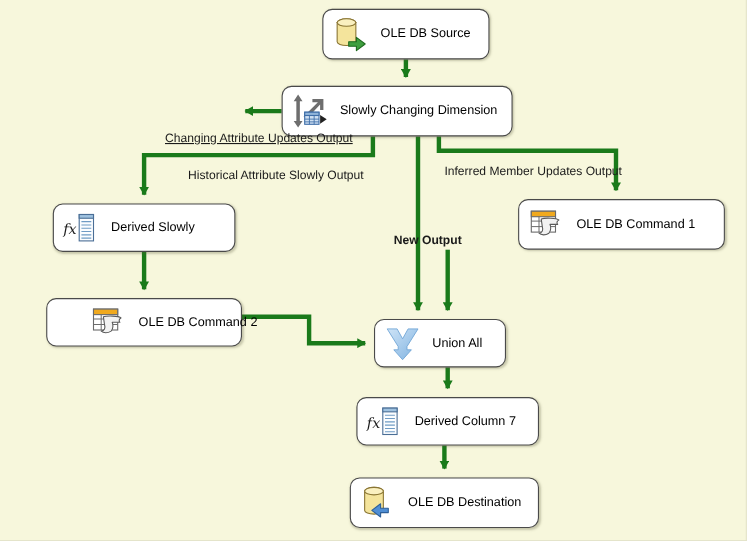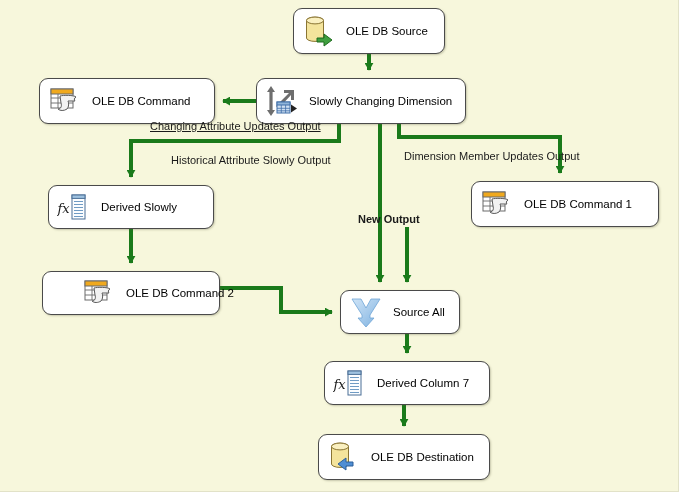--- a/index.html
+++ b/index.html
@@ -105,21 +105,21 @@
       <path d="M407,227 L407,282" marker-end="url(#ah-down)"></path>
 
       <path d="M407,334 L407,353" marker-end="url(#ah-down)"></path>
 
       <path d="M404,405 L404,426" marker-end="url(#ah-down)"></path>
     </g>
   </svg>
 
   <div class="elabel" style="left:150px; top:121px;text-decoration:underline;">Changing Attribute Updates Output</div>
   <div class="elabel" style="left:171px; top:155px;">Historical Attribute Slowly Output</div>
-  <div class="elabel" style="left:404px; top:151px;">Dimension Member Updates Output</div>
+  <div class="elabel" style="left:404px; top:151px;">Inferred Member Updates Output</div>
   <div class="elabel" style="left:358px; top:214px;font-weight:bold;">New Output</div>
 
   <div class="node" style="left:293px; top:8px; width:152px; height:46px;">
     <span class="ico">
       <svg width="34" height="34" viewBox="0 0 34 34" xmlns="http://www.w3.org/2000/svg">
         <ellipse cx="13" cy="6.5" rx="8.5" ry="3.4" fill="#f2de8a" stroke="#8a7533" stroke-width="1"></ellipse>
         <path d="M4.5,6.5 L4.5,24 A8.5,3.4 0 0 0 21.5,24 L21.5,6.5 Z" fill="#f4e49c" stroke="#8a7533" stroke-width="1"></path>
         <ellipse cx="13" cy="6.5" rx="8.5" ry="3.4" fill="#faf0c0" stroke="#8a7533" stroke-width="1"></ellipse>
         <path d="M15,24 L22,24 L22,20 L30,26 L22,32 L22,28 L15,28 Z" fill="#3f9f3f" stroke="#1e6b1e" stroke-width="1" stroke-linejoin="round"></path>
       </svg>
@@ -147,34 +147,20 @@
           <line x1="12" y1="24.3" x2="25" y2="24.3" stroke="#3f6ea8" stroke-width="0.8"></line>
           <line x1="12" y1="26.8" x2="25" y2="26.8" stroke="#3f6ea8" stroke-width="0.8"></line>
         </g>
 
         <polygon points="26,20.5 32,24.5 26,28.5" fill="#222222"></polygon>
       </svg>
     </span>
     <span class="lbl">Slowly Changing Dimension</span>
   </div>
 
-  <div class="node" style="left:39px; top:78px; width:176px; height:46px;">
-    <span class="ico">
-      <svg width="34" height="34" viewBox="0 0 34 34" xmlns="http://www.w3.org/2000/svg">
-        <rect x="3" y="5" width="22" height="19" fill="#ffffff" stroke="#6a6a6a" stroke-width="1"></rect>
-        <rect x="3" y="5" width="22" height="5" fill="#f0a91e" stroke="#6a6a6a" stroke-width="1"></rect>
-        <line x1="3" y1="14" x2="25" y2="14" stroke="#6a6a6a" stroke-width="0.9"></line>
-        <line x1="3" y1="19" x2="25" y2="19" stroke="#6a6a6a" stroke-width="0.9"></line>
-        <line x1="10" y1="10" x2="10" y2="24" stroke="#6a6a6a" stroke-width="0.9"></line>
-
-        <path d="M12,12 C15,11 26,11 28,13 C26,14 26,16 27,17 L20,17 C21,19 21,23 19,25 C16,27 12,27 10,25 C13,25 14,22 13,19 Z" fill="#f2f2f2" stroke="#5a5a5a" stroke-width="1" stroke-linejoin="round"></path>
-      </svg>
-    </span>
-    <span class="lbl">OLE DB Command</span>
-  </div>
 
   <div class="node" style="left:48px; top:185px; width:166px; height:44px;">
     <span class="ico">
       <svg width="34" height="34" viewBox="0 0 34 34" xmlns="http://www.w3.org/2000/svg">
         <text x="0.5" y="23" font-family="DejaVu Serif, serif" font-size="13" font-style="italic" fill="#1a1a1a">fx</text>
         <rect x="15" y="5" width="13" height="24" fill="#fbfdff" stroke="#4a6e96" stroke-width="1"></rect>
         <rect x="15" y="5" width="13" height="3.4" fill="#9fc2e0" stroke="#4a6e96" stroke-width="1"></rect>
         <g stroke="#6f9bc4" stroke-width="1">
           <line x1="17" y1="11.5" x2="26" y2="11.5"></line>
           <line x1="17" y1="14.5" x2="26" y2="14.5"></line>
@@ -221,21 +207,21 @@
       <svg width="34" height="34" viewBox="0 0 34 34" xmlns="http://www.w3.org/2000/svg">
         <defs>
           <linearGradient id="uagrad" x1="0" y1="0" x2="1" y2="1">
             <stop offset="0%" stop-color="#cfe4f7"></stop>
             <stop offset="100%" stop-color="#7fb2e0"></stop>
           </linearGradient>
         </defs>
         <path d="M3,4 L12,4 L17,13 L22,4 L31,4 L21,20 L21,23 L25,23 L17,32 L9,23 L13,23 L13,20 Z" fill="url(#uagrad)" stroke="#6fa5d6" stroke-width="0.8" stroke-linejoin="round"></path>
       </svg>
     </span>
-    <span class="lbl">Source All</span>
+    <span class="lbl">Union All</span>
   </div>
 
   <div class="node" style="left:324px; top:361px; width:166px; height:44px;">
     <span class="ico">
       <svg width="34" height="34" viewBox="0 0 34 34" xmlns="http://www.w3.org/2000/svg">
         <text x="0.5" y="23" font-family="DejaVu Serif, serif" font-size="13" font-style="italic" fill="#1a1a1a">fx</text>
         <rect x="15" y="5" width="13" height="24" fill="#fbfdff" stroke="#4a6e96" stroke-width="1"></rect>
         <rect x="15" y="5" width="13" height="3.4" fill="#9fc2e0" stroke="#4a6e96" stroke-width="1"></rect>
         <g stroke="#6f9bc4" stroke-width="1">
           <line x1="17" y1="11.5" x2="26" y2="11.5"></line>

